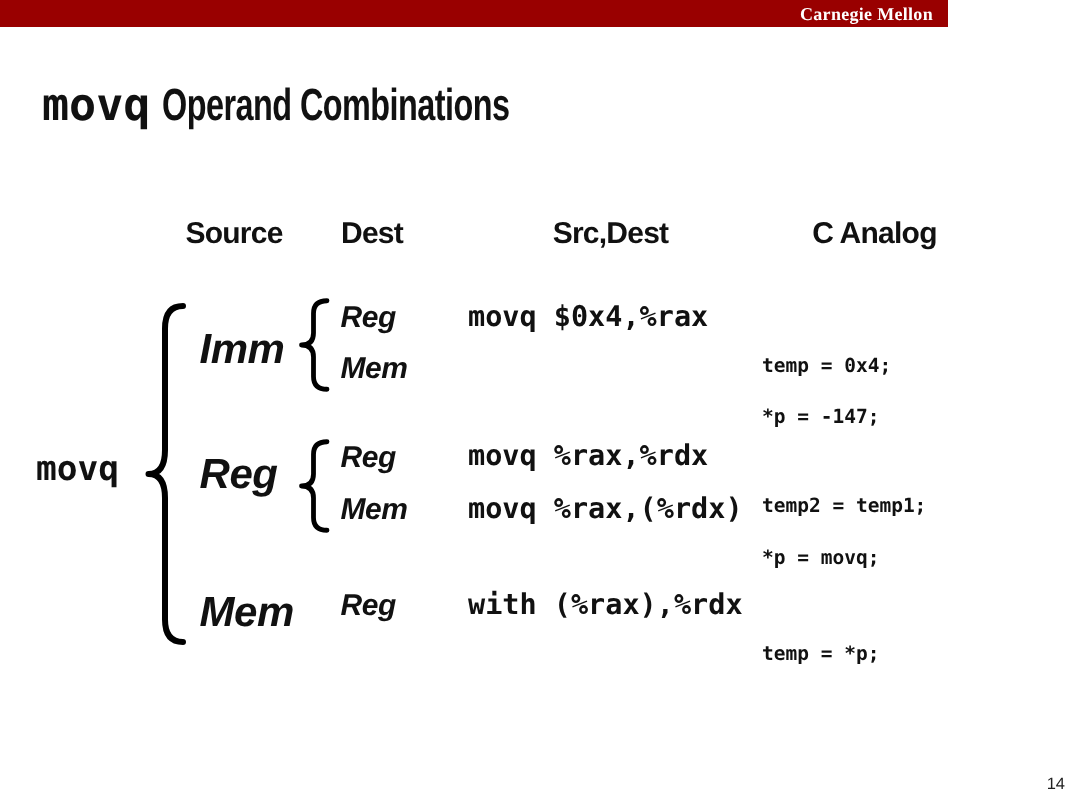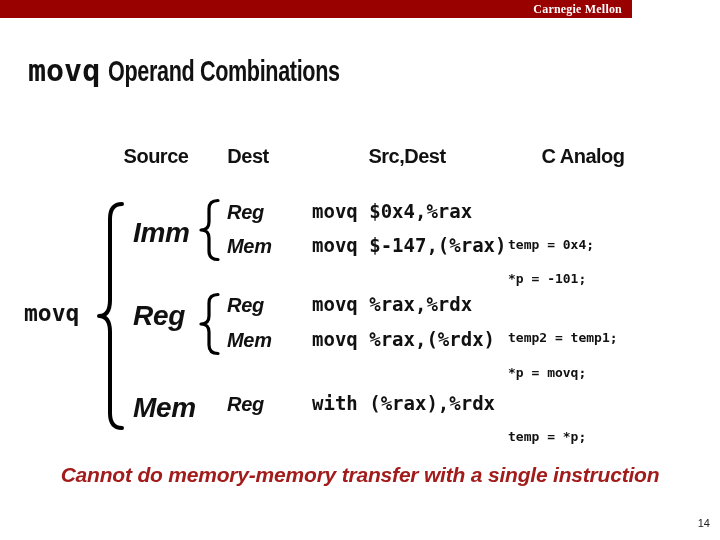--- a/index.html
+++ b/index.html
@@ -99,32 +99,30 @@
 
   <div class="src-label src-imm">Imm</div>
   <div class="src-label src-reg">Reg</div>
   <div class="src-label src-mem">Mem</div>
 
   <div class="dest-label r1">Reg</div>
   <div class="mono asm r1">movq $0x4,%rax</div>
   <div class="mono ccode r1">temp = 0x4;</div>
 
   <div class="dest-label r2">Mem</div>
-  <div class="mono asm r2">movq $-147,(%rax)</div>
-  <div class="mono ccode r2">*p = -101;</div>
+  <div class="mono ccode r2">*p = -147;</div>
 
   <div class="dest-label r3">Reg</div>
   <div class="mono asm r3">movq %rax,%rdx</div>
   <div class="mono ccode r3">temp2 = temp1;</div>
 
   <div class="dest-label r4">Mem</div>
   <div class="mono asm r4">movq %rax,(%rdx)</div>
   <div class="mono ccode r4">*p = movq;</div>
 
   <div class="dest-label r5">Reg</div>
   <div class="mono asm r5">with (%rax),%rdx</div>
   <div class="mono ccode r5">temp = *p;</div>
 
-  <div class="note" style="color: rgb(162, 28, 28);">Cannot do memory-memory transfer with a single instruction</div>
 
   <div class="pagenum">14</div>
 
 </div>
 
 </body></html>

